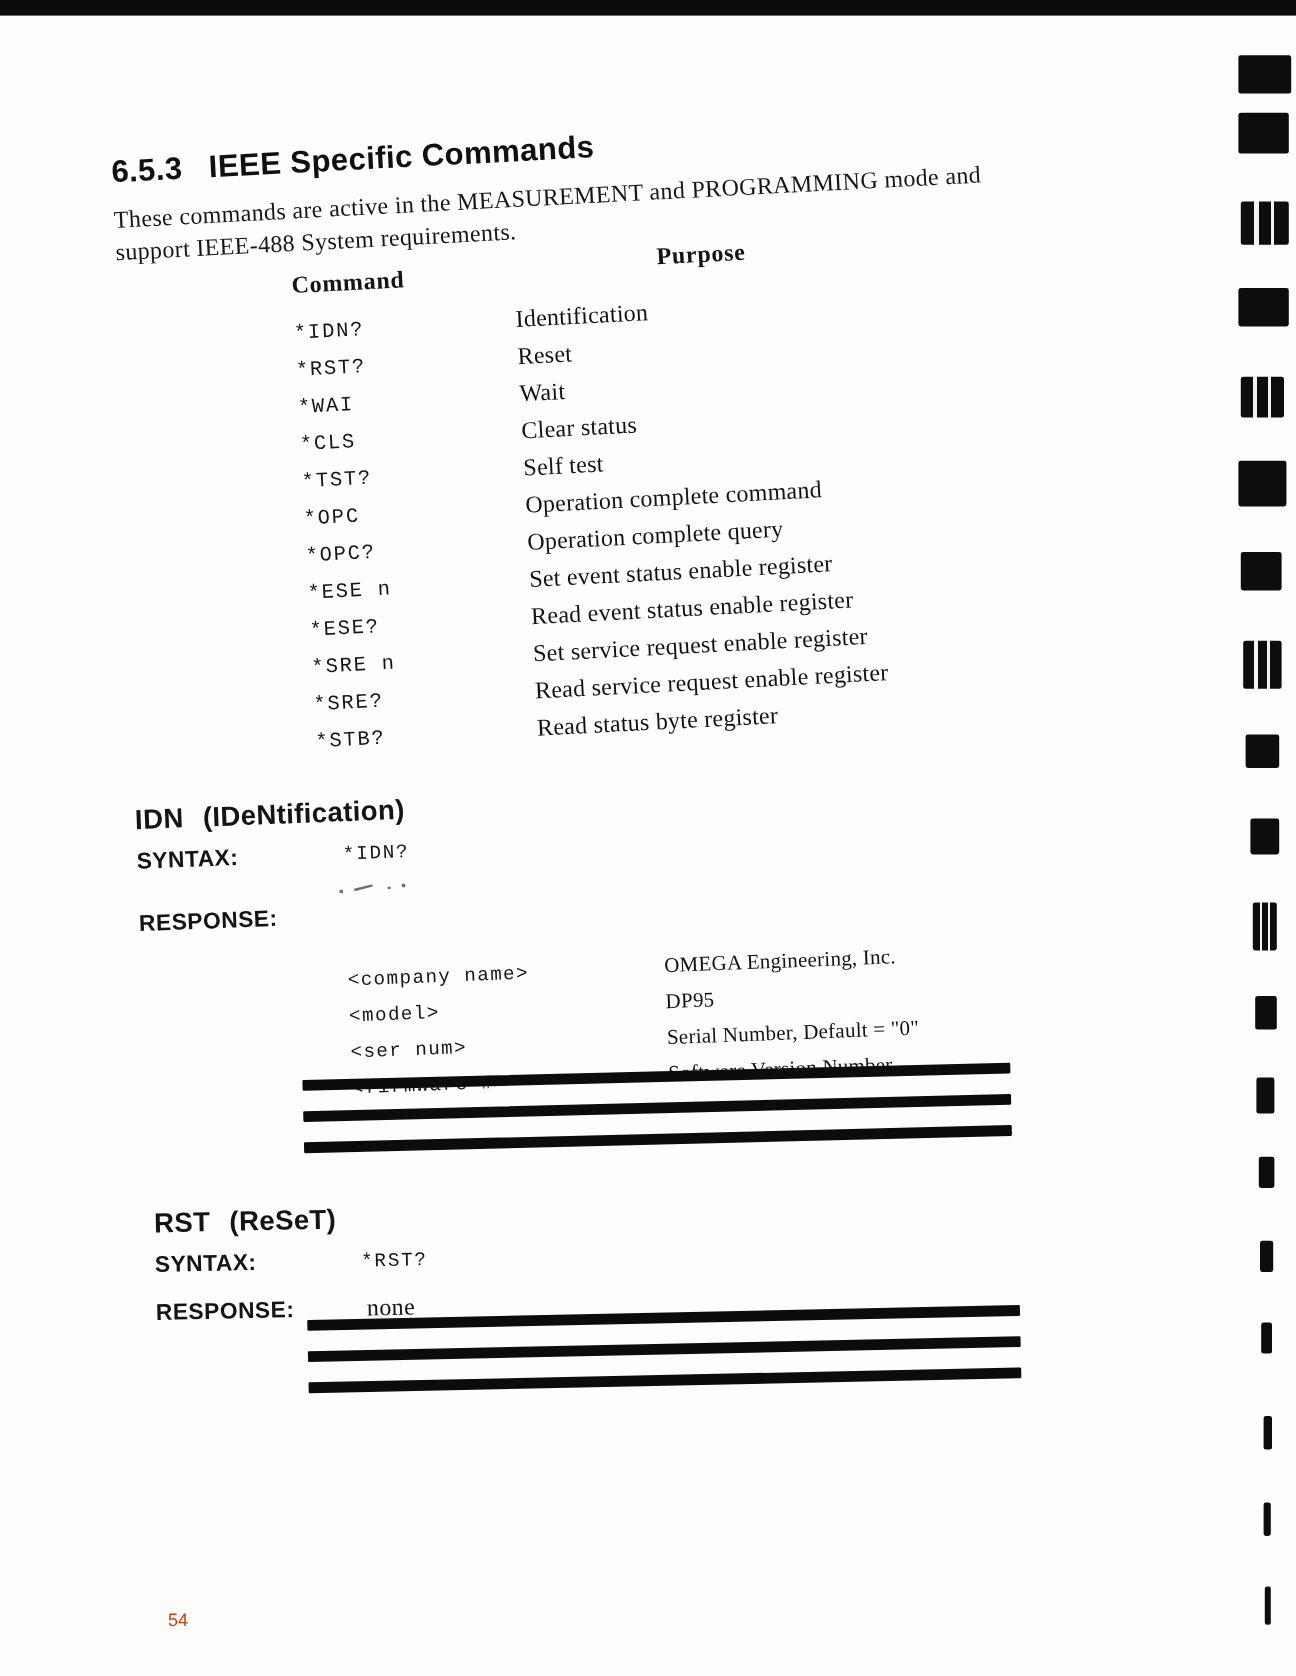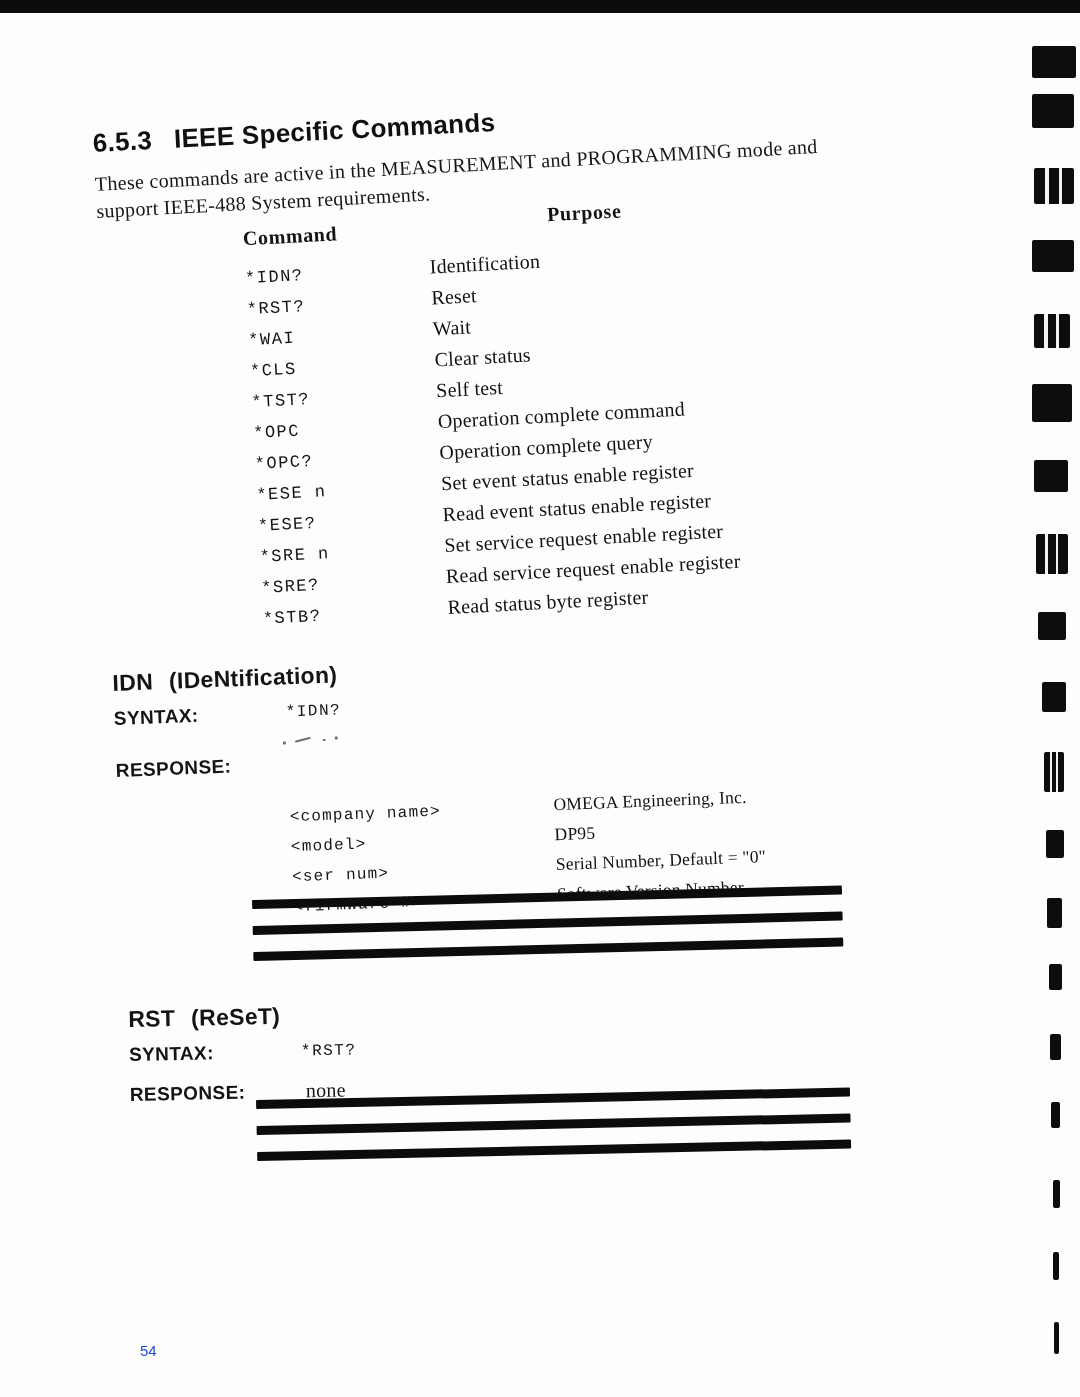--- a/index.html
+++ b/index.html
@@ -50,21 +50,21 @@
   .sep-1{left:252px;top:900px;width:590px;transform:rotate(-1.4deg);}
   .sep-2{left:256px;top:1100px;width:594px;transform:rotate(-1.2deg);}
   .sep .rule{height:9px;background:#0c0c0c;border-radius:1px;margin-bottom:17px;}
 
   
   .blk-rst{left:128px;top:1006px;width:560px;height:130px;transform:rotate(-1.2deg);}
   .rst-syntax{top:38px;}
   .rst-resp{top:78px;}
   .r-none{position:absolute;left:176px;top:-1px;font-family:"Liberation Serif",serif;font-size:20px;letter-spacing:.3px;}
 
-  .page-num{position:absolute;left:140px;top:1342px;font:15px "Liberation Sans",sans-serif;color:#1d4ed8;}
+  .page-num{position:absolute;left:140px;top:1342px;font:15px "Liberation Sans",sans-serif;color:#c2410c;}
 </style>
 </head>
 <body>
 
 <div class="sheet">
 
   <div class="top-edge"></div>
   <div id="binding">
       <div class="bmark" style="top: 46px; height: 32px; width: 44px; right: 4px;"></div>
       <div class="bmark" style="top: 94px; height: 34px; width: 42px; right: 6px;"></div>

